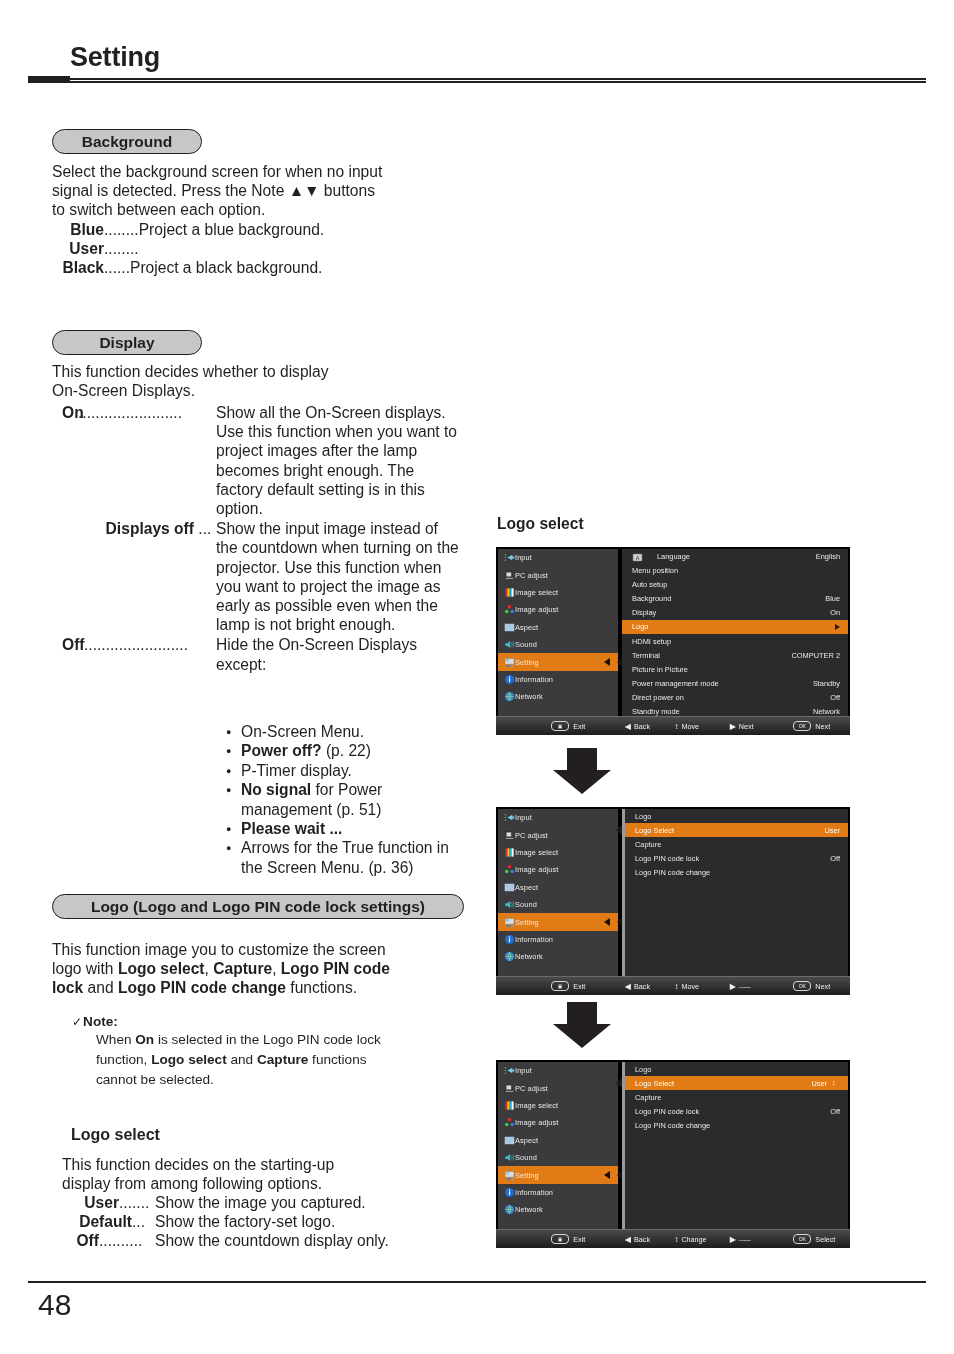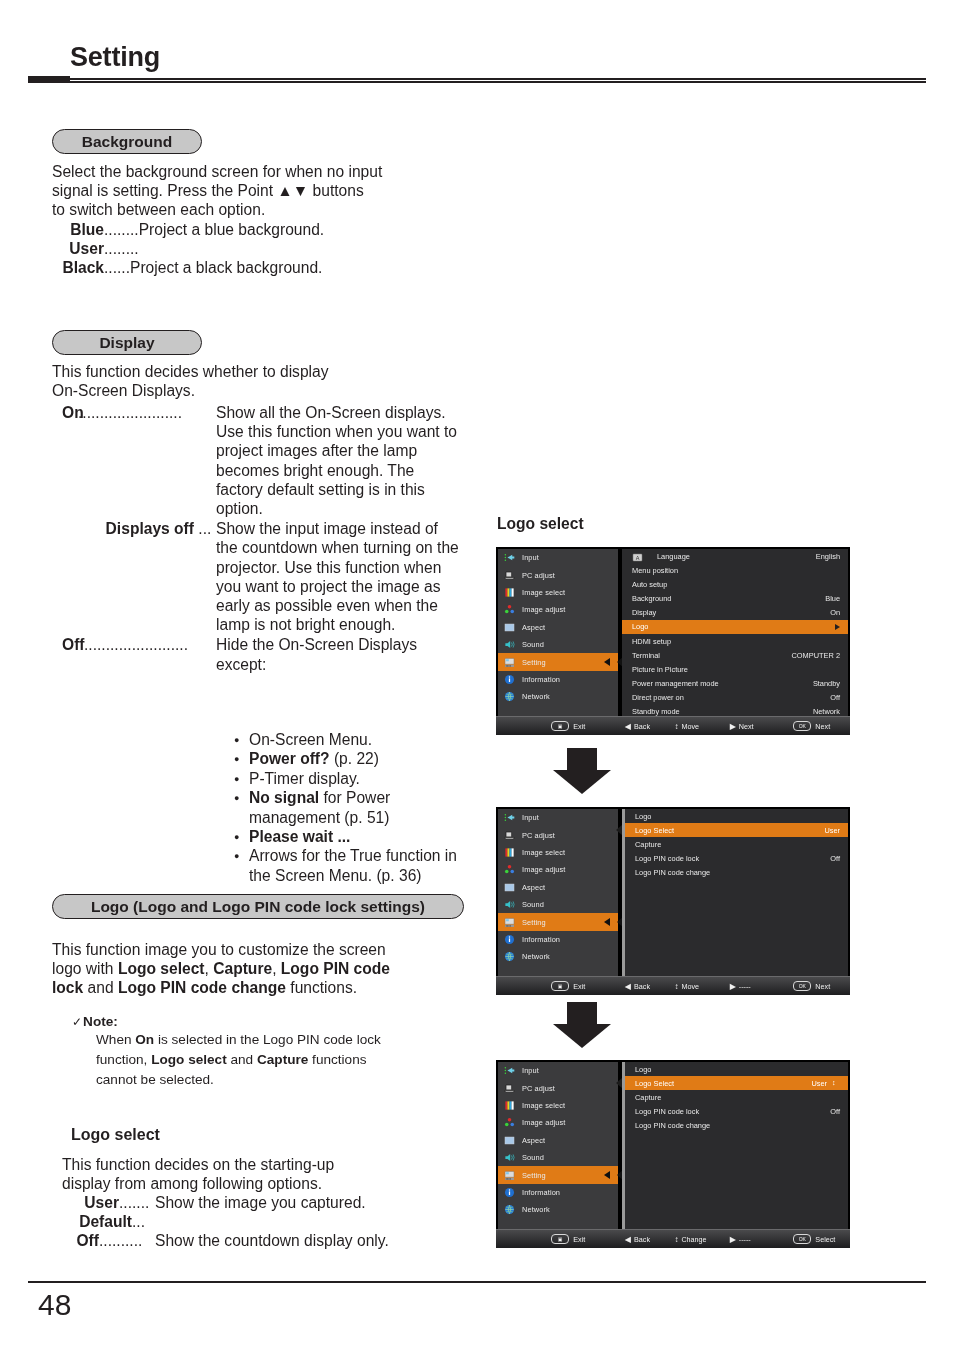--- a/index.html
+++ b/index.html
@@ -67,21 +67,21 @@
   .defrow { display: flex; align-items: flex-start; }
   .defterm {
     flex: 0 0 auto;
     text-align: right;
     white-space: pre;
     font-weight: bold;
   }
   .defdots { flex: 0 0 auto; white-space: pre; }
   .defdesc { flex: 1 1 auto; }
 
-  .bullets { list-style: none; margin: 16px; padding: 0; }
+  .bullets { list-style: none; margin: 8px; padding: 0; }
   .bullets li {
     position: relative;
     padding-left: 15px;
     line-height: 19.4px;
   }
   .bullets li:before {
     content: "\25CF";
     position: absolute; left: 0; top: 0;
     font-size: 9px; line-height: 20px;
   }
@@ -115,21 +115,21 @@
     background: #3b3b3d;
   }
   .osd-side-item {
     position: relative;
     height: 17.4px;
     display: flex; align-items: center;
     padding-left: 6px;
     box-sizing: border-box;
   }
   .osd-side-item.sel { background: #e07b16; }
-  .osd-side-label { margin-left: 7px; letter-spacing: 0.1px; }
+  .osd-side-label { letter-spacing: 0.1px; }
   .osd-side-caret {
     position: absolute; right: 8px; top: 50%;
     transform: translateY(-50%);
     width: 0; height: 0;
     border-top: 4.5px solid transparent;
     border-bottom: 4.5px solid transparent;
     border-right: 6px solid #111;
   }
   .osd-side-nub {
     position: absolute; right: -6px; top: 50%;
@@ -253,21 +253,21 @@
   <div class="line-a"></div>
   <div class="line-b"></div>
 </div>
 
 <div class="pill" style="left:52px; top:129px; width:150px;">
   <span>Background</span>
 </div>
 
 <div class="body-text" style="left:52px; top:162px; width:420px;">
   <span>Select the background screen for when no input</span><br>
-  <span>signal is setting. Press the Point </span><span>▲▼</span><span> buttons</span><br>
+  <span>signal is detected. Press the Note </span><span>▲▼</span><span> buttons</span><br>
   <span>to switch between each option.</span>
 </div>
 
 <div class="deflist" style="left:62px; top:220px; width:400px;">
   <div class="defrow">
     <span class="defterm" style="width:42px;">Blue</span>
     <span class="defdots">........</span>
     <span class="defdesc">Project a blue background.</span>
   </div>
   <div class="defrow">
@@ -347,20 +347,21 @@
 
 <div class="deflist" style="left:72px; top:1193px; width:400px;">
   <div class="defrow">
     <span class="defterm" style="width:47px;">User</span>
     <span class="defdots" style="width:36px;">.......</span>
     <span class="defdesc">Show the image you captured.</span>
   </div>
   <div class="defrow">
     <span class="defterm" style="width:60px;">Default</span>
     <span class="defdots" style="width:23px;">...</span>
+    <span class="defdesc">Show the factory-set logo.</span>
   </div>
   <div class="defrow">
     <span class="defterm" style="width:27px;">Off</span>
     <span class="defdots" style="width:56px;">..........</span>
     <span class="defdesc">Show the countdown display only.</span>
   </div>
 </div>
 
 <div class="caption" style="left:497px; top:515px;">Logo select</div>
 

